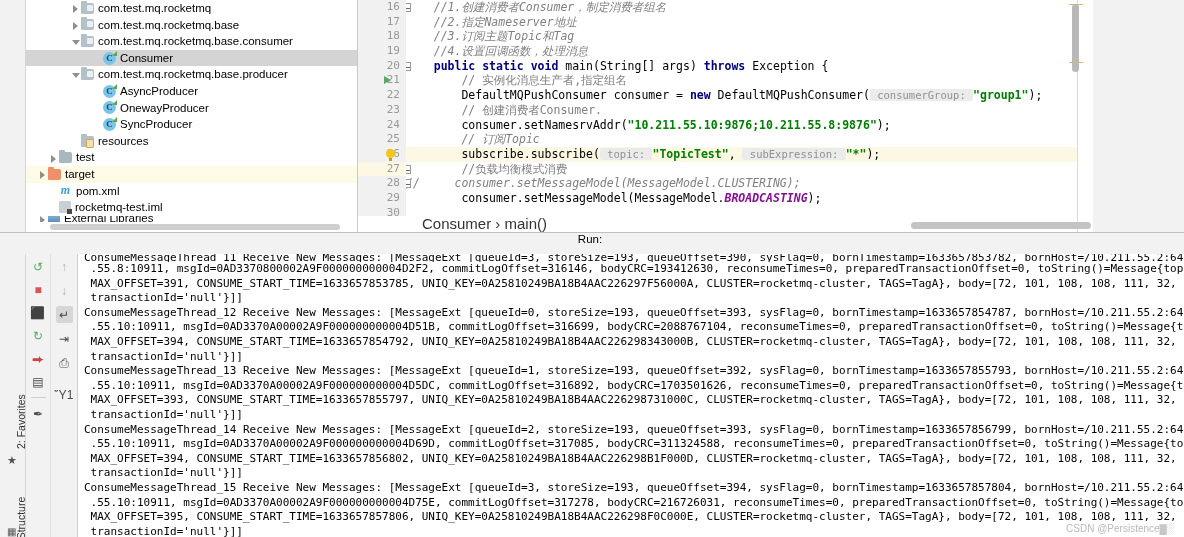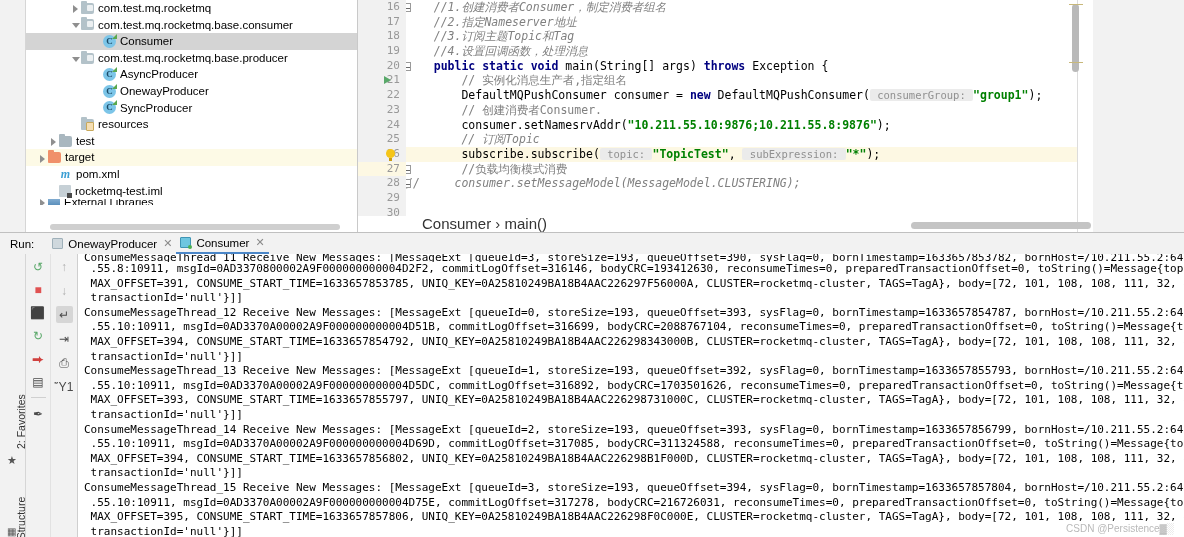--- a/index.html
+++ b/index.html
@@ -84,21 +84,21 @@
   .bulb { position: absolute; left: 28px; top: 2px; width: 9px; height: 9px; border-radius: 50%; background: #f5c518; }
   .bulb::after { content:""; position:absolute; left:3px; bottom:-3px; width:3px; height:3px; background:#c99c12;}
   .breadcrumb { position: absolute; left: 64px; bottom: 0; height: 16px; line-height: 16px; font-family: "Liberation Sans", sans-serif; font-size: 15px; color: #333; }
   .ed-vscroll { position: absolute; right: 14px; top: 4px; width: 7px; height: 68px; background: #b9b9b9; border-radius: 4px;}
   .ed-mark { position: absolute; right: 10px; width: 14px; height: 1px; background: #c8b87a; }
   .ed-rightcol { position: absolute; right: 0; top: 0; width: 16px; height: 232px; background:#ffffff; border-left: 1px solid #dcdcdc;}
   .ed-hscroll { position: absolute; right: 2px; bottom: 3px; width: 180px; height: 7px; background: #c4c4c4; border-radius: 4px;}
 
   
   #runpanel { position: absolute; left: 0; top: 232px; width: 1184px; height: 305px; background: #f2f2f2; border-top: 1px solid #c0c0c0;}
-  #runtabs { height: 21px; display: flex; align-items: center; padding-left: 10px; gap: 0; }
+  #runtabs { height: 21px; display: flex; align-items: center; padding-left: 10px; gap: 9px; flex-direction: column; }
   .runlabel { font-size: 11.5px; color: #000; margin-right: 14px; }
   .rtab { display: flex; align-items: center; height: 21px; padding: 0 4px; font-size: 11.5px; color: #000; cursor: default; position: relative;}
   .rtab.active { border-bottom: 2px solid #4a86c8; font-weight: normal; }
   .rtab-ic { width: 11px; height: 11px; margin-right: 5px; position: relative; background: #cfd8dd; border: 1px solid #9fb0b9; border-radius: 1px;}
   .rtab.active .rtab-ic { background: #6ec6e0; border-color: #3f95b5; }
   .rtab.active .rtab-ic::after { content:""; position:absolute; right:-2px; bottom:-2px; width:4px; height:4px; border-radius:50%; background:#4caf50;}
   .xclose { margin-left: 6px; color: #8a8a8a; font-size: 11px; }
 
   #runbody { position: absolute; left: 0; top: 21px; right: 0; bottom: 0; display: flex; }
   .vrail { width: 26px; background: #f2f2f2; border-right: 1px solid #d6d6d6; position: relative; }
@@ -128,20 +128,26 @@
 
     <div class="rail-blank"></div>
 
     <div id="tree">
       <div id="tree-rows">
           <div class="tree-row">
             <span style="display: inline-block; width: 44px;"></span>
             <span class="arrow right"></span>
             <span class="ic ic-pkg"></span>
             <span>com.test.mq.rocketmq</span>
+          </div>
+          <div class="tree-row">
+            <span style="display: inline-block; width: 44px;"></span>
+            <span class="arrow right"></span>
+            <span class="ic ic-pkg"></span>
+            <span>com.test.mq.rocketmq.base</span>
           </div>
           <div class="tree-row">
             <span style="display: inline-block; width: 44px;"></span>
             <span class="arrow down"></span>
             <span class="ic ic-pkg"></span>
             <span>com.test.mq.rocketmq.base.consumer</span>
           </div>
           <div class="tree-row sel">
             <span style="display: inline-block; width: 66px;"></span>
             <span class="arrow "></span>
@@ -237,20 +243,21 @@
           <div class="cl"><span>    </span><span class="cmt">//4.设置回调函数，处理消息</span></div>
           <div class="cl"><span class="fold fold-box" style="left: -4px;"></span><span>    </span><span class="kw">public static void </span><span class="plain">main(String[] args) </span><span class="kw">throws </span><span class="plain">Exception {</span></div>
           <div class="cl"><span>        </span><span class="cmt2">// 实例化消息生产者,指定组名</span></div>
           <div class="cl"><span>        </span><span class="plain">DefaultMQPushConsumer consumer = </span><span class="kw">new </span><span class="plain">DefaultMQPushConsumer(</span><span class="hint"> consumerGroup: </span><span class="str">"group1"</span><span class="plain">);</span></div>
           <div class="cl"><span>        </span><span class="cmt2">// 创建消费者Consumer.</span></div>
           <div class="cl"><span>        </span><span class="plain">consumer.setNamesrvAddr(</span><span class="str">"10.211.55.10:9876;10.211.55.8:9876"</span><span class="plain">);</span></div>
           <div class="cl"><span>        </span><span class="cmt">// 订阅Topic</span></div>
           <div class="cl rowhl"><span>        </span><span class="plain">subscribe.subscribe(</span><span class="hint"> topic: </span><span class="str">"TopicTest"</span><span class="plain">, </span><span class="hint"> subExpression: </span><span class="str">"*"</span><span class="plain">);</span></div>
           <div class="cl"><span class="fold fold-box" style="left: -4px;"></span><span>        </span><span class="cmt2">//负载均衡模式消费</span></div>
           <div class="cl"><span class="fold fold-box" style="left: -4px;"></span><span></span><span class="cmt">//     consumer.setMessageModel(MessageModel.CLUSTERING);</span></div>
+          <div class="cl"><span>        </span><span class="plain">consumer.setMessageModel(MessageModel.</span><span class="cons">BROADCASTING</span><span class="plain">);</span></div>
         </div>
       <div class="ed-rightcol"></div>
       <div class="ed-vscroll"></div>
       <div class="ed-mark" style="top:4px;"></div>
       <div class="ed-mark" style="top:62px;"></div>
       <div class="breadcrumb">Consumer  ›  main()</div>
       <div class="ed-hscroll"></div>
     </div>
   </div>
 
@@ -290,21 +297,21 @@
           <div class="tbtn" style="color: rgb(74, 74, 74);">▤</div>
           <div class="tsep"></div>
           <div class="tbtn" style="color: rgb(74, 74, 74);">✒</div>
         </div>
       <div class="toolcol2" id="toolcol2">
           <div class="tbtn" style="color: rgb(176, 176, 176);">↑</div>
           <div class="tbtn" style="color: rgb(176, 176, 176);">↓</div>
           <div class="tbtn on" style="color: rgb(74, 74, 74);">↵</div>
           <div class="tbtn" style="color: rgb(74, 74, 74);">⇥</div>
           <div class="tbtn" style="color: rgb(74, 74, 74);">⎙</div>
-          <div class="tbtn" style="color: rgb(74, 74, 74);">Ὕ1</div>
+          <div class="tbtn" style="color: rgb(74, 74, 74); margin-top: 8px;">Ὕ1</div>
         </div>
 
       <div id="console">
         <div id="console-lines">
             <div class="logline clip">ConsumeMessageThread_11 Receive New Messages: [MessageExt [queueId=3, storeSize=193, queueOffset=390, sysFlag=0, bornTimestamp=1633657853782, bornHost=/10.211.55.2:64804, storeTimestamp=163644172</div>
             <div class="logline"> .55.8:10911, msgId=0AD3370800002A9F000000000004D2F2, commitLogOffset=316146, bodyCRC=193412630, reconsumeTimes=0, preparedTransactionOffset=0, toString()=Message{topic='TopicTest', flag=0, prope</div>
             <div class="logline"> MAX_OFFSET=391, CONSUME_START_TIME=1633657853785, UNIQ_KEY=0A25810249BA18B4AAC226297F56000A, CLUSTER=rocketmq-cluster, TAGS=TagA}, body=[72, 101, 108, 108, 111, 32, 82, 111, 99, 107, 101, 116, 7</div>
             <div class="logline"> transactionId='null'}]]</div>
             <div class="logline">ConsumeMessageThread_12 Receive New Messages: [MessageExt [queueId=0, storeSize=193, queueOffset=393, sysFlag=0, bornTimestamp=1633657854787, bornHost=/10.211.55.2:64812, storeTimestamp=163354547</div>
             <div class="logline"> .55.10:10911, msgId=0AD3370A00002A9F000000000004D51B, commitLogOffset=316699, bodyCRC=2088767104, reconsumeTimes=0, preparedTransactionOffset=0, toString()=Message{topic='TopicTest', flag=0, pro</div>

